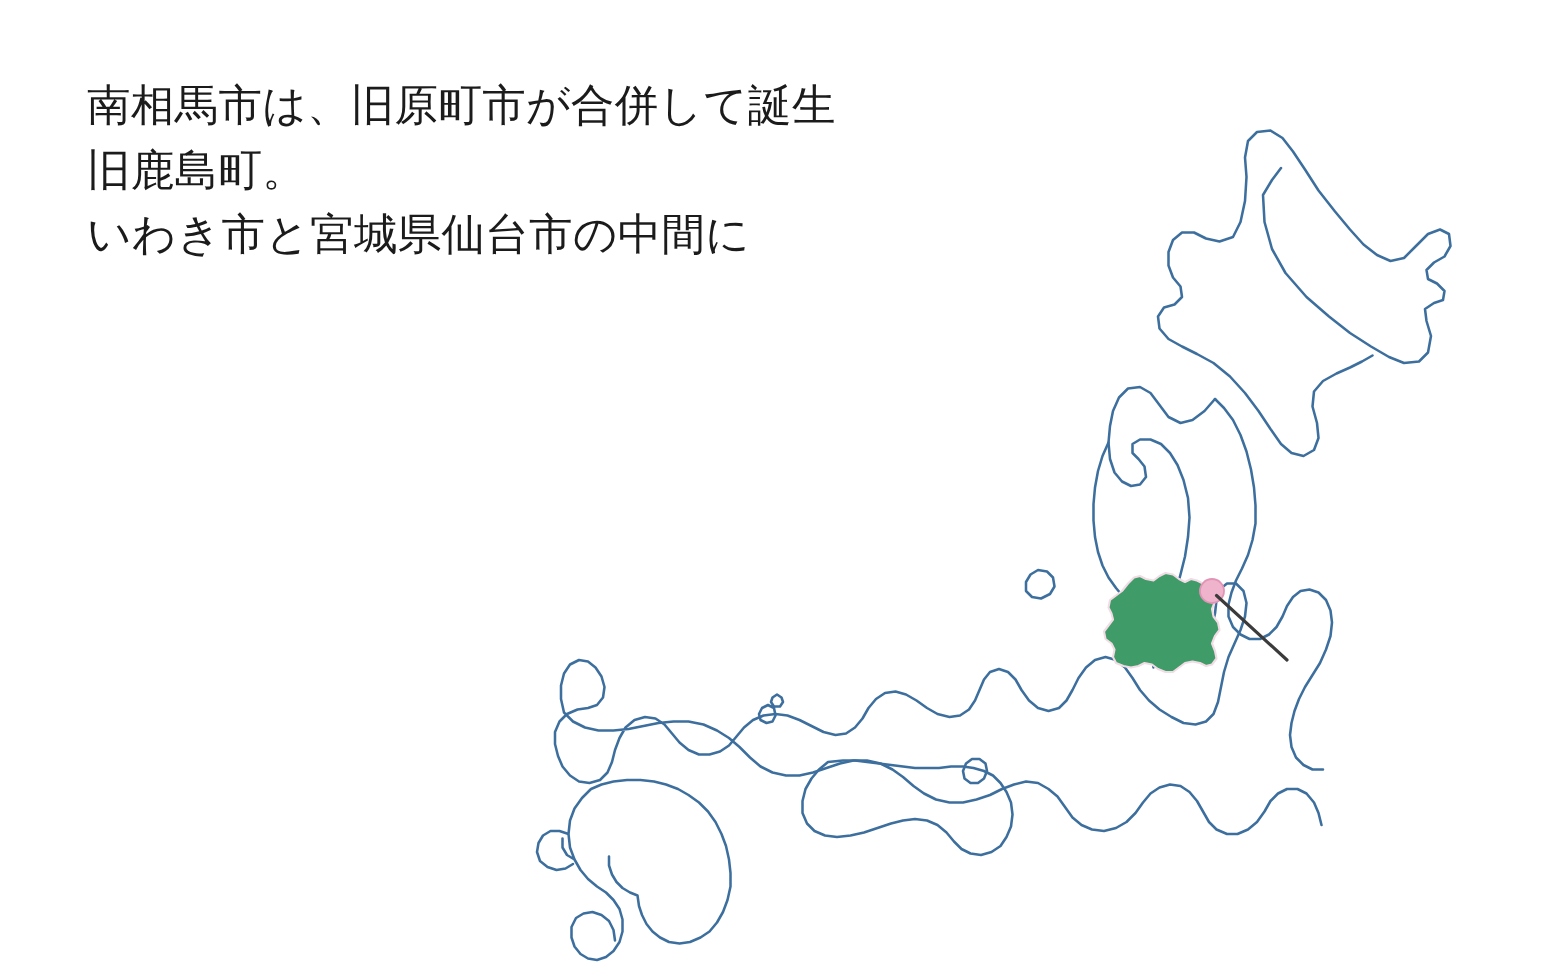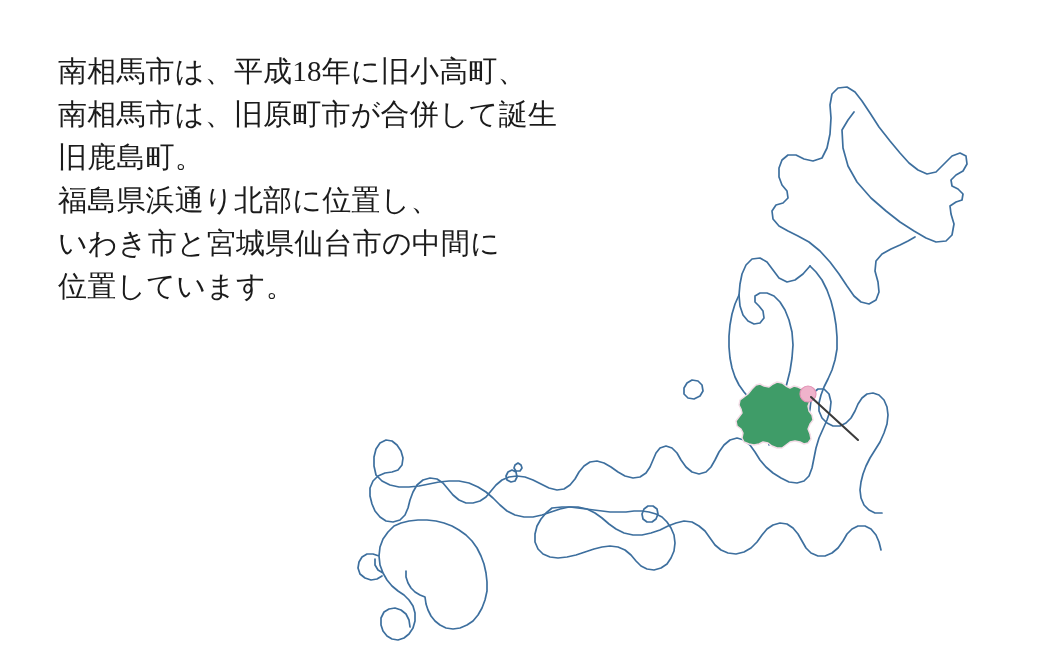--- a/index.html
+++ b/index.html
@@ -73,26 +73,23 @@
     stroke-linecap: round;
     fill: none;
   }
 </style>
 </head>
 <body>
 
 <div id="page">
 
   <div id="description">
-    <div class="desc-line">南相馬市は、平成18年に旧小高町、</div>
     <div class="desc-line">南相馬市は、旧原町市が合併して誕生</div>
     <div class="desc-line">旧鹿島町。</div>
-    <div class="desc-line">福島県浜通り北部に位置し、</div>
     <div class="desc-line">いわき市と宮城県仙台市の中間に</div>
-    <div class="desc-line">位置しています。</div>
   </div>
 
   <div id="map-figure">
     <svg id="map-svg" viewBox="0 0 700 634" xmlns="http://www.w3.org/2000/svg">
 
       <path class="coast" d="M 518,112 L 512,122 L 513,140 L 518,158 L 527,174 L 541,190 L 556,203
            L 570,214 L 584,223 L 596,230 L 606,234 L 616,233 L 622,227 L 624,216
            L 621,206 L 620,198 L 626,194 L 632,192 L 633,186 L 628,181 L 622,178
            L 621,172 L 626,167 L 633,163 L 637,156 L 636,148 L 630,145 L 622,148
            L 614,156 L 606,164 L 597,166 L 588,162 L 579,155 L 570,145 L 560,133

